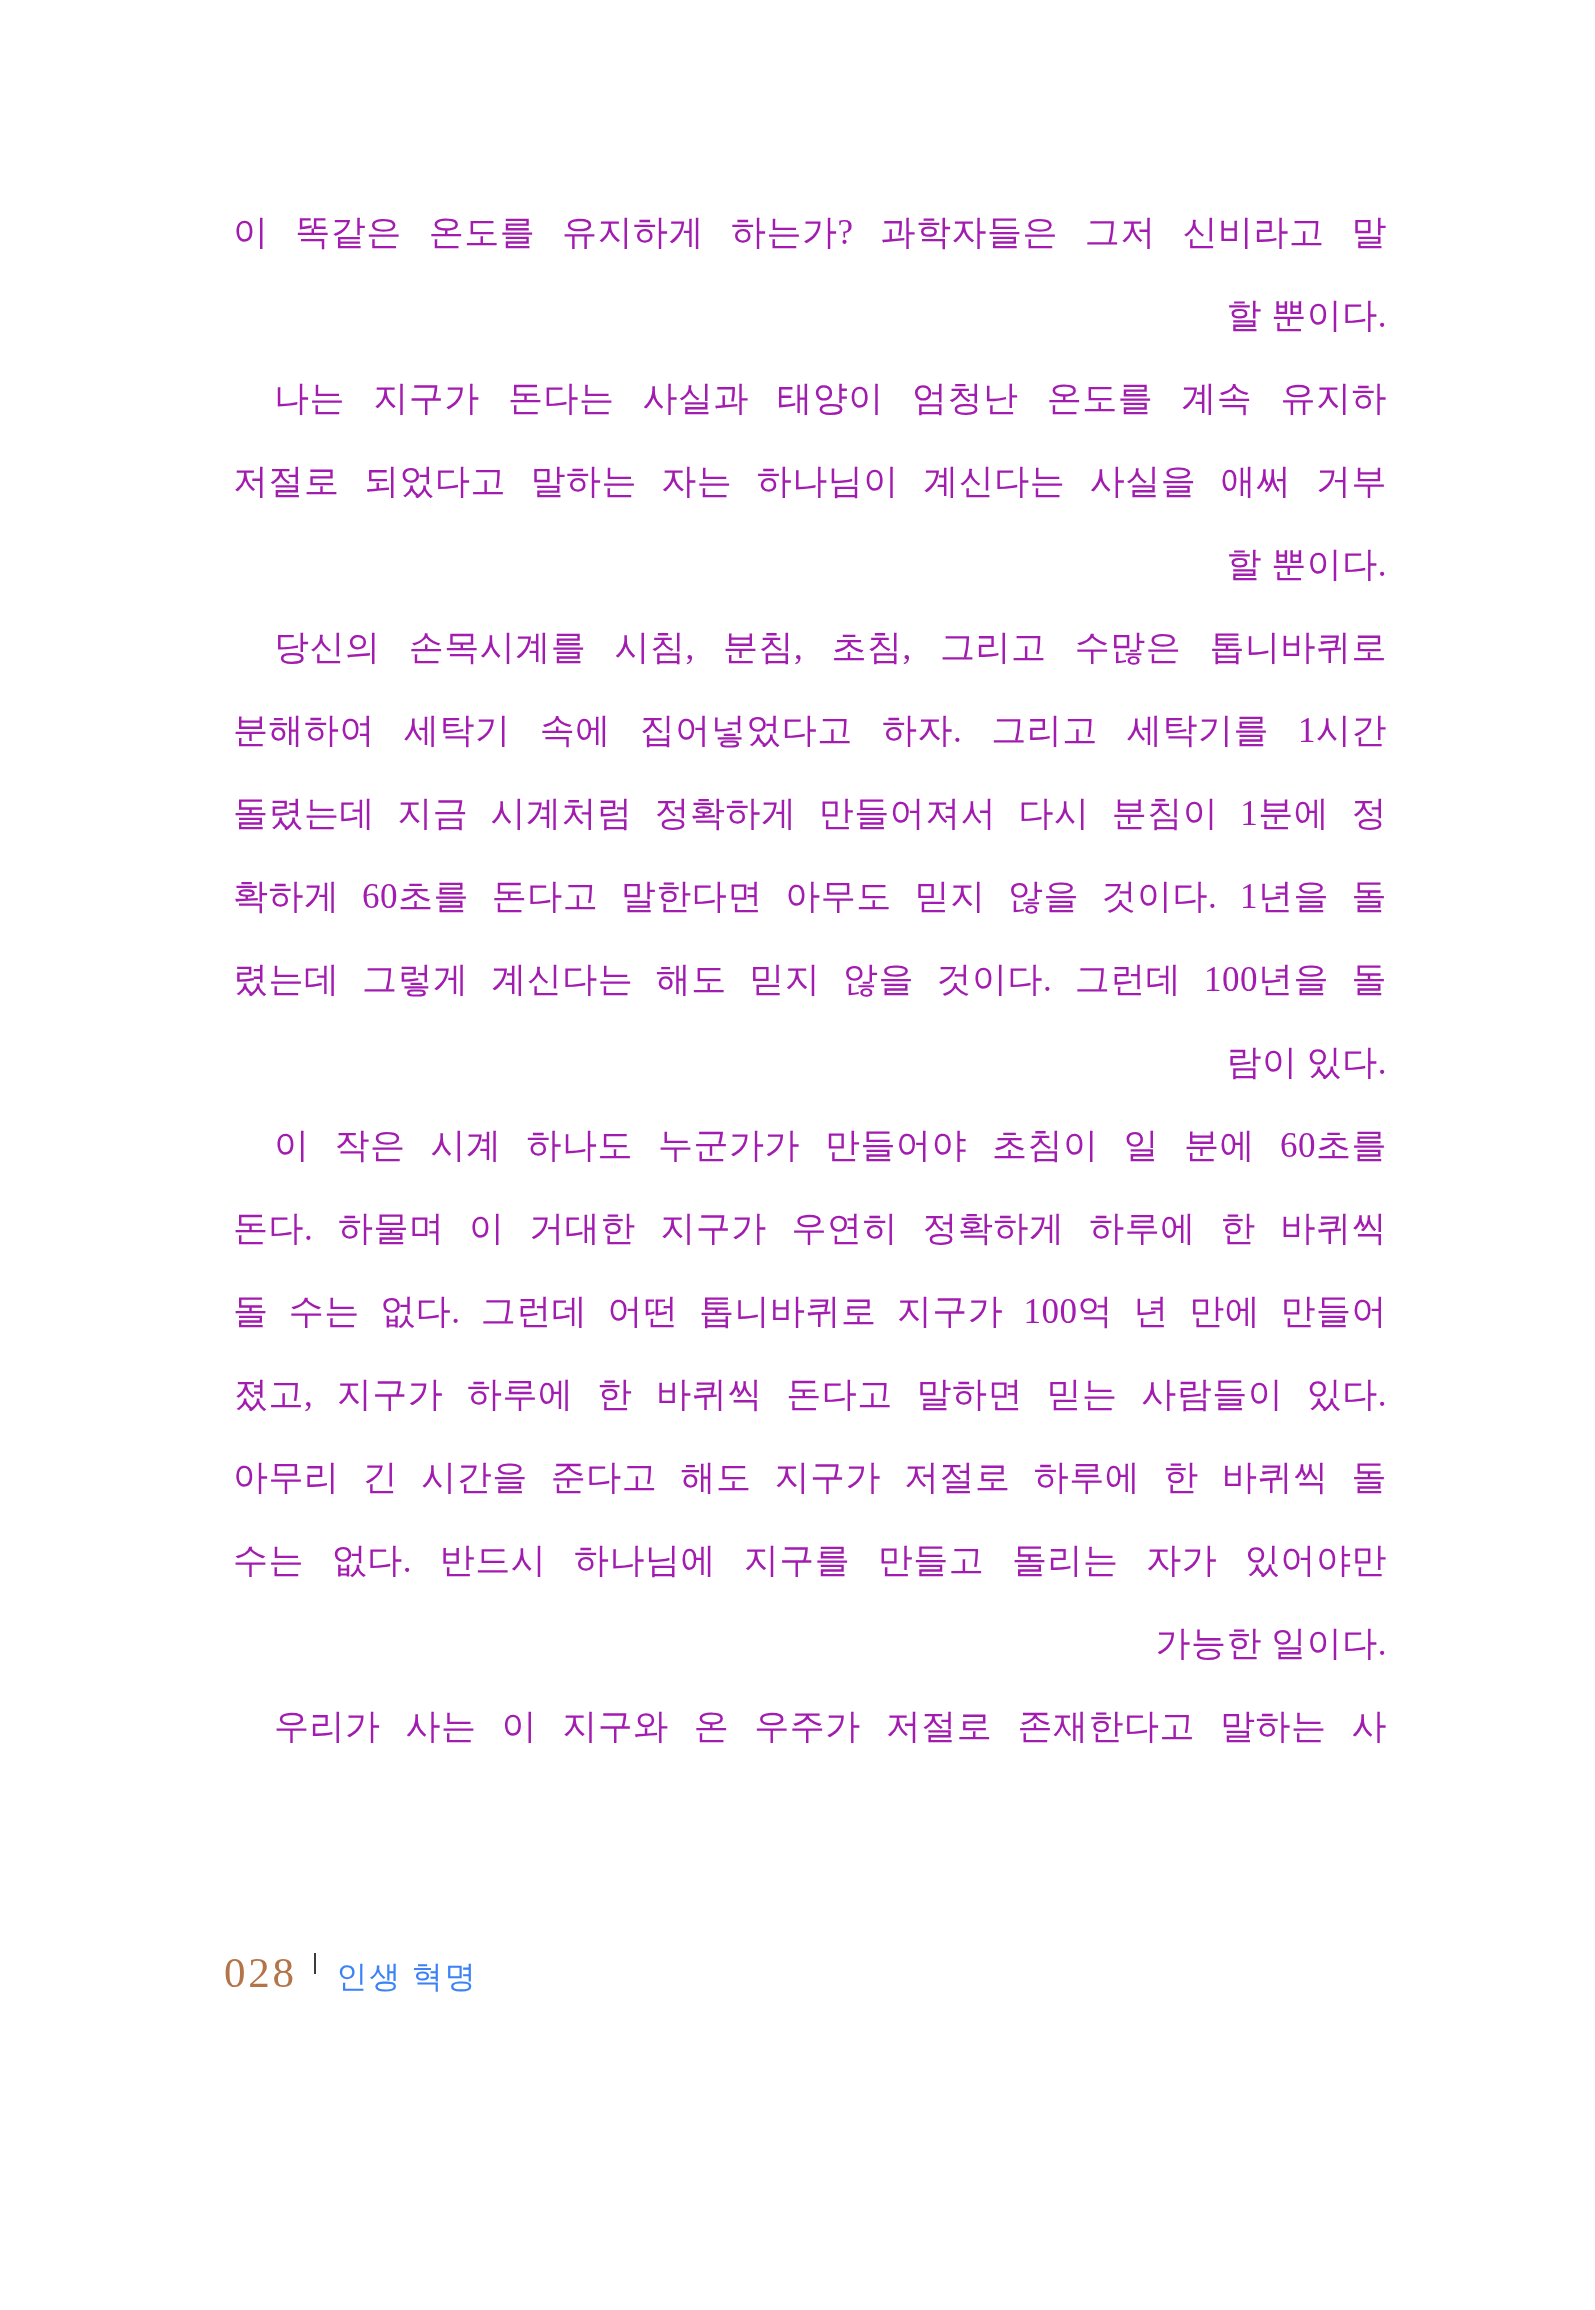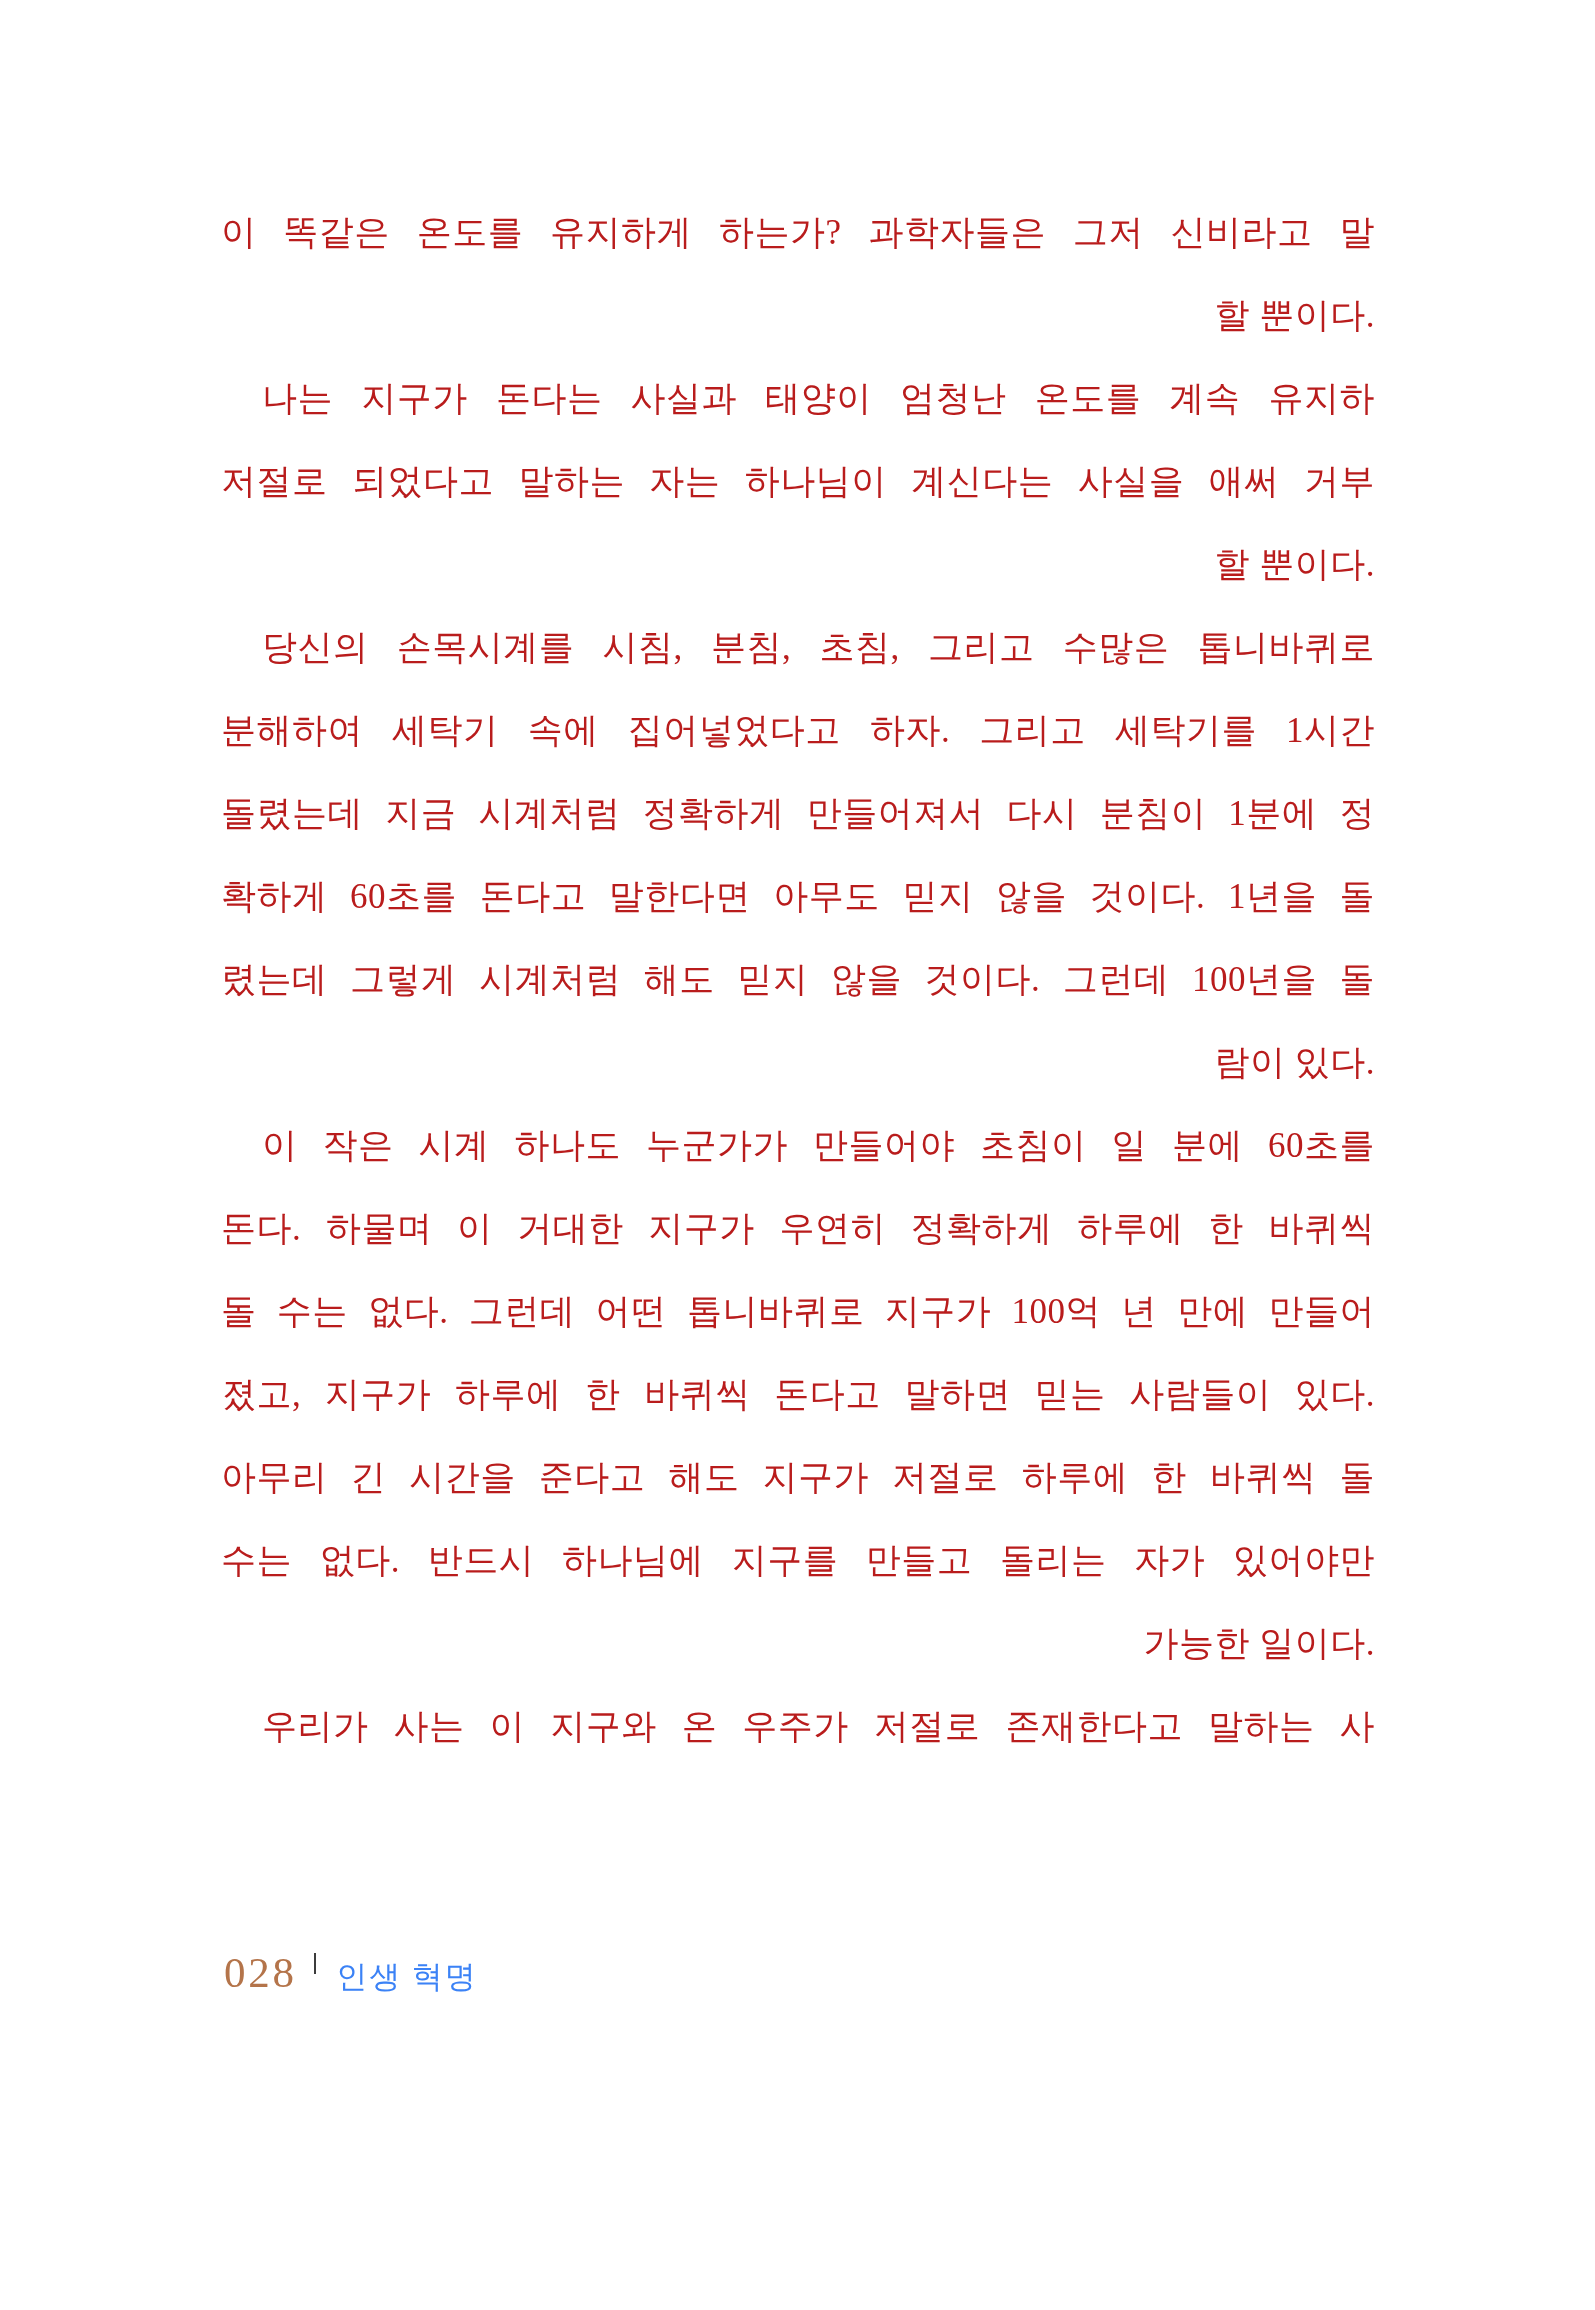--- a/index.html
+++ b/index.html
@@ -65,31 +65,31 @@
     line-height: 1.2;
     letter-spacing: 1.9px;
     color: #3b82f6;
   }
 </style>
 </head>
 <body>
 
 <div class="page" style="background: rgb(255, 255, 255);">
 
-  <div class="text-block" id="text-block" style="color: #b91c1c;">
+  <div class="text-block" id="text-block" style="color: #a21caf; margin-left: 12px;">
       <div class="text-line justify">이 똑같은 온도를 유지하게 하는가? 과학자들은 그저 신비라고 말</div>
       <div class="text-line">할 뿐이다.</div>
       <div class="text-line justify indent">나는 지구가 돈다는 사실과 태양이 엄청난 온도를 계속 유지하</div>
       <div class="text-line justify">저절로 되었다고 말하는 자는 하나님이 계신다는 사실을 애써 거부</div>
       <div class="text-line">할 뿐이다.</div>
       <div class="text-line justify indent">당신의 손목시계를 시침, 분침, 초침, 그리고 수많은 톱니바퀴로</div>
       <div class="text-line justify">분해하여 세탁기 속에 집어넣었다고 하자. 그리고 세탁기를 1시간</div>
       <div class="text-line justify">돌렸는데 지금 시계처럼 정확하게 만들어져서 다시 분침이 1분에 정</div>
       <div class="text-line justify">확하게 60초를 돈다고 말한다면 아무도 믿지 않을 것이다. 1년을 돌</div>
-      <div class="text-line justify">렸는데 그렇게 시계처럼 해도 믿지 않을 것이다. 그런데 100년을 돌</div>
+      <div class="text-line justify">렸는데 그렇게 계신다는 해도 믿지 않을 것이다. 그런데 100년을 돌</div>
       <div class="text-line">람이 있다.</div>
       <div class="text-line justify indent">이 작은 시계 하나도 누군가가 만들어야 초침이 일 분에 60초를</div>
       <div class="text-line justify">돈다. 하물며 이 거대한 지구가 우연히 정확하게 하루에 한 바퀴씩</div>
       <div class="text-line justify">돌 수는 없다. 그런데 어떤 톱니바퀴로 지구가 100억 년 만에 만들어</div>
       <div class="text-line justify">졌고, 지구가 하루에 한 바퀴씩 돈다고 말하면 믿는 사람들이 있다.</div>
       <div class="text-line justify">아무리 긴 시간을 준다고 해도 지구가 저절로 하루에 한 바퀴씩 돌</div>
       <div class="text-line justify">수는 없다. 반드시 하나님에 지구를 만들고 돌리는 자가 있어야만</div>
       <div class="text-line">가능한 일이다.</div>
       <div class="text-line justify indent">우리가 사는 이 지구와 온 우주가 저절로 존재한다고 말하는 사</div>
     </div>

